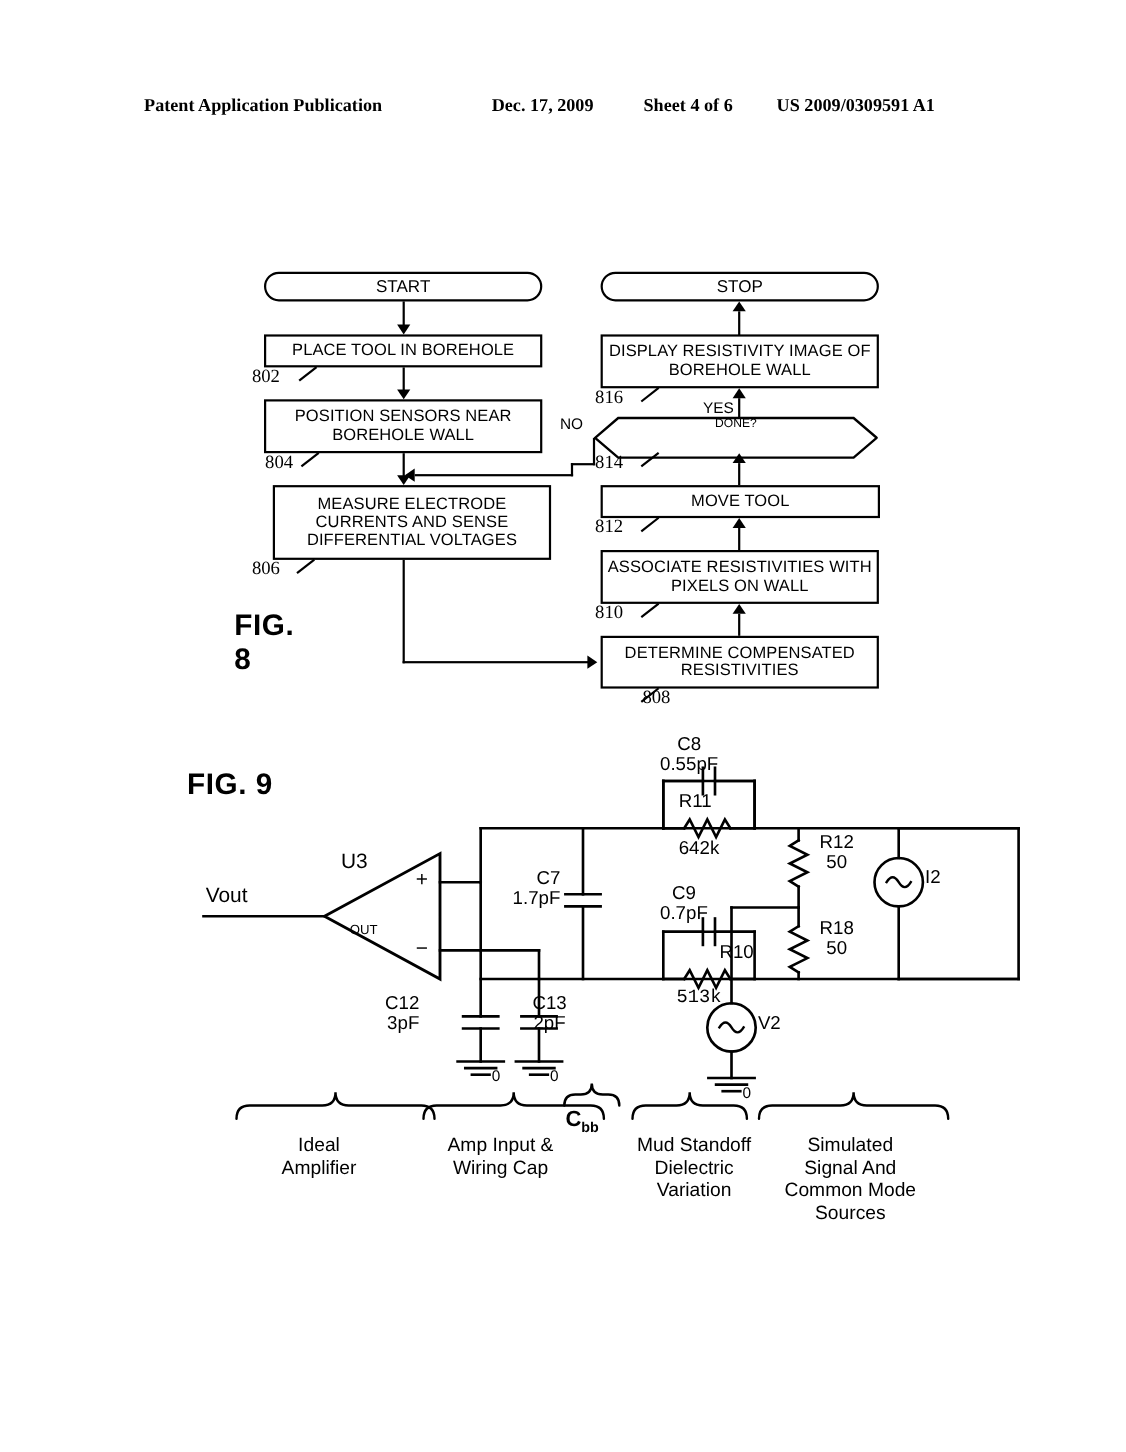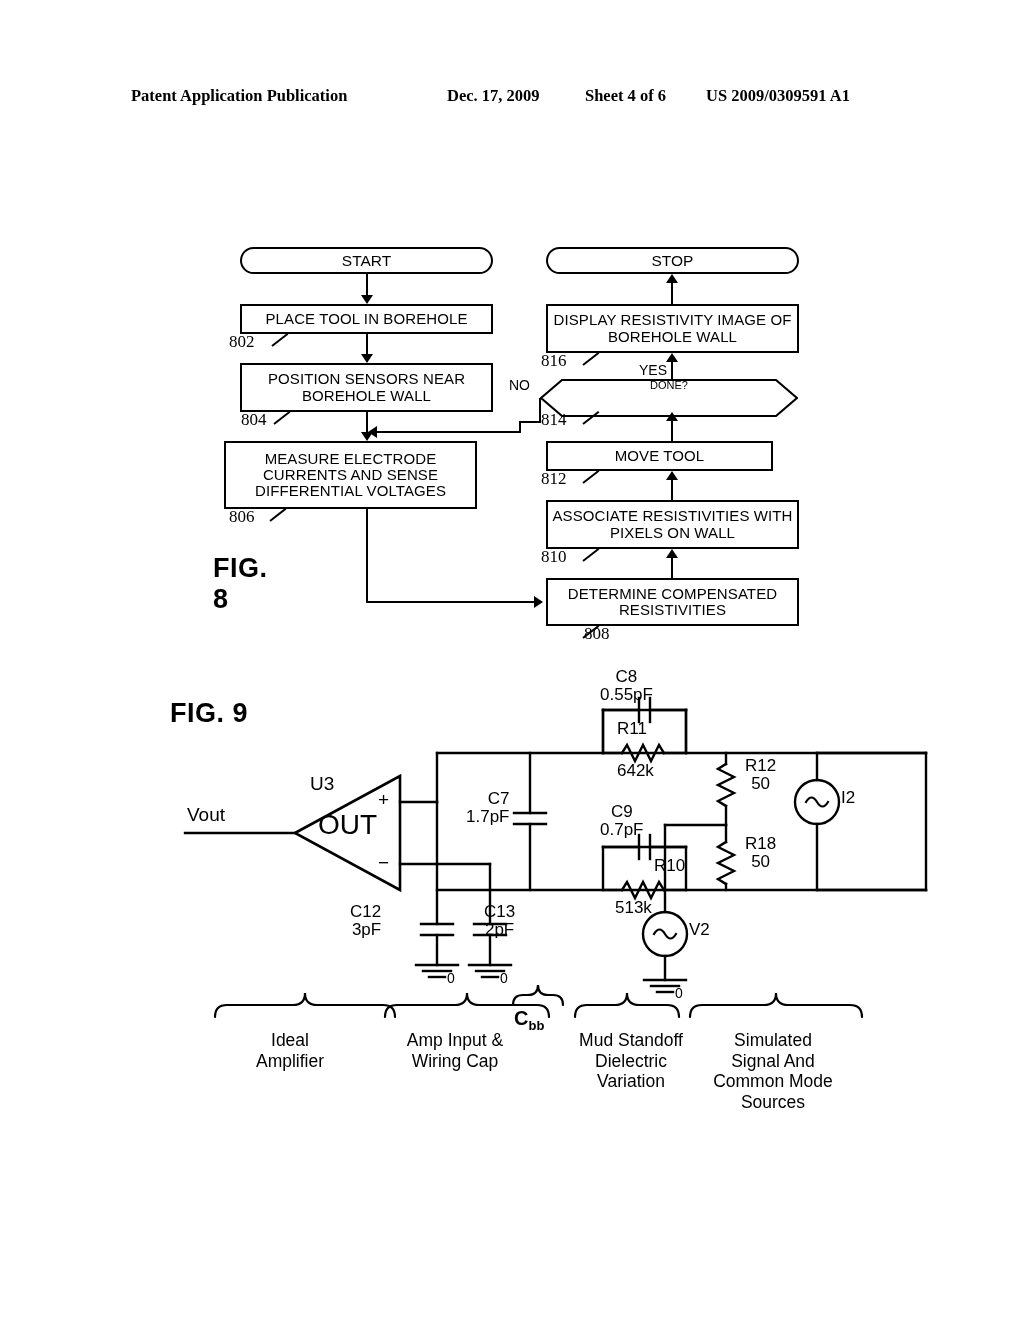--- a/index.html
+++ b/index.html
@@ -79,21 +79,21 @@
   <div class="tick" style="left:272px;top:345px;"></div>
 
   <div class="bx" style="left:240px;top:363px;width:253px;height:49px;">
     <span>POSITION SENSORS NEAR BOREHOLE WALL</span>
   </div>
   <div class="ref" style="left:241px;top:410px;">
     <span>804</span>
   </div>
   <div class="tick" style="left:274px;top:423px;"></div>
 
-  <div class="bx" style="left:224px;top:441px;width:253px;height:68px;">
+  <div class="bx" style="left:248px;top:441px;width:253px;height:68px;">
     <span>MEASURE ELECTRODE CURRENTS AND SENSE DIFFERENTIAL VOLTAGES</span>
   </div>
   <div class="ref" style="left:229px;top:507px;">
     <span>806</span>
   </div>
   <div class="tick" style="left:270px;top:520px;"></div>
 
   <div class="bx" style="left:546px;top:304px;width:253px;height:49px;">
     <span>DISPLAY RESISTIVITY IMAGE OF BOREHOLE WALL</span>
   </div>
@@ -111,21 +111,21 @@
     </div>
   </div>
   <div class="ref" style="left:541px;top:410px;">
     <span>814</span>
   </div>
   <div class="tick" style="left:583px;top:423px;"></div>
 
   <div class="tlbl" style="left:639px;top:362px;">YES</div>
   <div class="tlbl" style="left:509px;top:377px;">NO</div>
 
-  <div class="bx" style="left:546px;top:441px;width:227px;height:30px;">
+  <div class="bx" style="left:546px;top:441px;width:254px;height:30px;">
     <span>MOVE TOOL</span>
   </div>
   <div class="ref" style="left:541px;top:469px;">
     <span>812</span>
   </div>
   <div class="tick" style="left:583px;top:482px;"></div>
 
   <div class="bx" style="left:546px;top:500px;width:253px;height:49px;">
     <span>ASSOCIATE RESISTIVITIES WITH PIXELS ON WALL</span>
   </div>
@@ -284,21 +284,21 @@
       <path d="M575 327 q0 -12 12 -12 h28 q12 0 12 -12 q0 12 12 12 h28 q12 0 12 12"></path>
       <path d="M690 327 q0 -12 12 -12 h62 q12 0 12 -12 q0 12 12 12 h62 q12 0 12 12"></path>
     </g>
   </svg>
 
   <div class="figlbl" style="left:170px;top:8px;">FIG. 9</div>
 
   <div class="clbl" style="left:187px;top:115px;font-size:19px;">Vout</div>
 
   <div class="clbl" style="left:310px;top:84px;font-size:19px;">U3</div>
-  <div class="clbl" style="left:318px;top:120px;font-size:28px;">OUT</div>
+  <div class="clbl" style="left:318px;top:149px;font-size:12px;">OUT</div>
   <div class="clbl" style="left:378px;top:100px;font-size:19px;">+</div>
   <div class="clbl" style="left:378px;top:163px;font-size:19px;">−</div>
 
   <div class="clbl" style="left:600px;top:-22px;">
     <span>C8</span><br>
     <span>0.55pF</span>
   </div>
 
   <div class="clbl" style="left:617px;top:30px;">
     <span>R11</span>
@@ -308,21 +308,21 @@
   </div>
 
   <div class="clbl" style="left:600px;top:113px;">
     <span>C9</span><br>
     <span>0.7pF</span>
   </div>
 
   <div class="clbl" style="left:617px;top:167px;margin-left:37px;">
     <span>R10</span>
   </div>
-  <div class="clbl" style="left:615px;top:209px;">
+  <div class="clbl" style="left:615px;top:209px;font-family:Liberation Mono, monospace;">
     <span>513k</span>
   </div>
 
   <div class="clbl" style="left:466px;top:100px;text-align:right;">
     <span>C7</span><br>
     <span>1.7pF</span>
   </div>
 
   <div class="clbl" style="left:350px;top:213px;text-align:right;">
     <span>C12</span><br>

